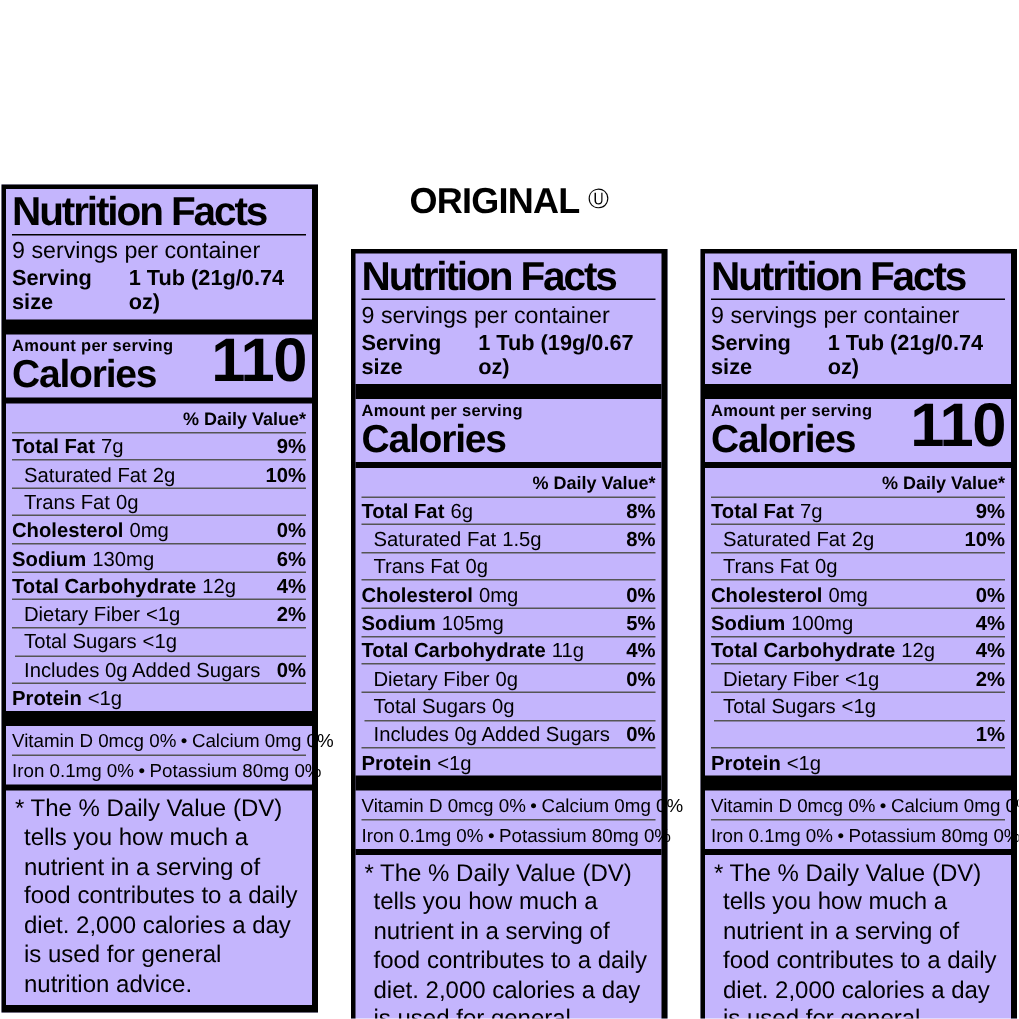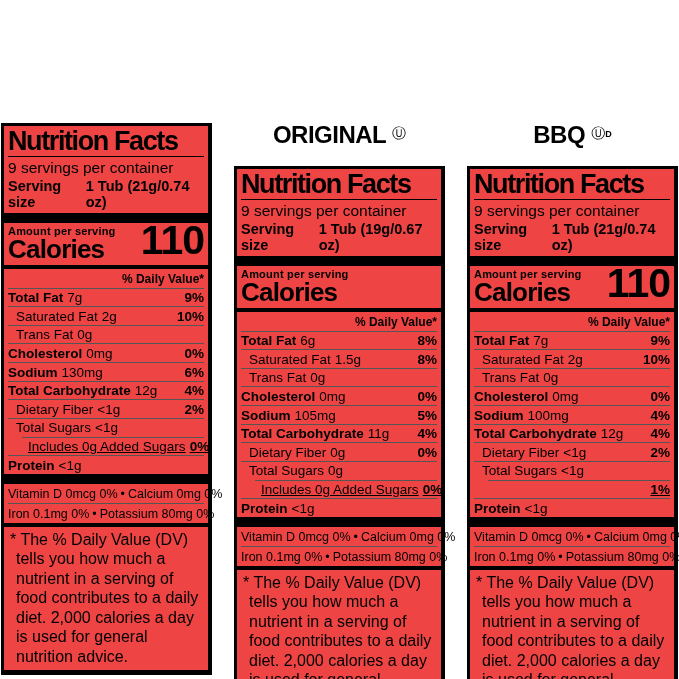--- a/index.html
+++ b/index.html
@@ -15,21 +15,21 @@
   .title-block{height:43px;text-align:center;}
   .t1{font-size:24px;font-weight:bold;line-height:1;letter-spacing:-0.5px;white-space:nowrap;}
   .kosher{font-size:14px;font-weight:normal;vertical-align:5px;letter-spacing:0;}
   .kd{font-size:9px;font-weight:bold;vertical-align:1px;}
   .t2{font-size:16px;font-weight:bold;line-height:1.1;letter-spacing:-0.3px;}
   .col:nth-child(3) .t2{font-size:12px;letter-spacing:0.6px;}
 
   
   .nf-box{
     border:3px solid #000;border-right-width:4px;border-bottom-width:5px;
-    padding:0 4px 4px 4px;background:#ef4444;
+    padding:0 4px 4px 4px;background:#c4b5fd;
   }
   .nf-title{
     font-size:27px;font-weight:bold;letter-spacing:-1.4px;line-height:1.08;
     padding-top:1px;border-bottom:1px solid #000;white-space:nowrap;
   }
   .servings{font-size:15.5px;line-height:1.15;padding-top:2px;}
   .serving-size{display:flex;justify-content:space-between;font-weight:bold;font-size:14.5px;padding:1px 0 3px 0;}
 
   .bar10{height:10px;background:#000;margin:0 -4px;}
   .bar5{height:4px;background:#000;margin:0 -4px;}
@@ -40,21 +40,21 @@
   .cal-num{font-size:41px;font-weight:bold;line-height:0.78;letter-spacing:-1px;}
 
   .dv-header{text-align:right;font-weight:bold;font-size:12px;padding:3px 0 2px 0;}
 
   .nrow{display:flex;align-items:baseline;border-top:1px solid #555;font-size:13.5px;line-height:1.12;padding:1.5px 0 1px 0;}
   .nrow .nname{white-space:nowrap;}
   .nrow .b{font-weight:bold;}
   .nrow .namt{margin-left:4px;white-space:nowrap;}
   .nrow .ndv{margin-left:auto;font-weight:bold;}
   .nrow.ind1{padding-left:8px;}
-  .nrow.ind2{margin-left:14px;padding-left:6px;text-decoration:underline;}
+  .nrow.ind2{margin-left:2px;padding-left:6px;}
 
   .vits{padding-top:1px;}
   .vrow{display:flex;align-items:baseline;font-size:12.5px;padding:2.5px 0 2px 0;}
   .vrow + .vrow{border-top:1px solid #555;}
   .vleft{flex:1;white-space:nowrap;}
   .vbullet{padding:0 3px;}
   .vright{flex:1.15;text-align:right;white-space:nowrap;}
 
   .footnote{font-size:16px;line-height:1.22;padding:3px 0 0 8px;text-indent:-6px;color:#000;}
 </style>
@@ -237,21 +237,20 @@
             <span class="vright">Potassium 80mg 0%</span>
           </div>
         </div>
       <div class="bar5"></div>
       <div class="footnote">* The % Daily Value (DV) tells you how much a nutrient in a serving of food contributes to a daily diet. 2,000 calories a day is used for general nutrition advice.</div>
     </div>
   </div>
 
   <div class="col">
     <div class="title-block">
-      <div class="t1"><span>BBQ</span> <span class="kosher"><span>Ⓤ</span><span class="kd">D</span></span></div>
     </div>
     <div class="nf-box">
       <div class="nf-title">Nutrition Facts</div>
       <div class="servings">9 servings per container</div>
       <div class="serving-size">
         <span>Serving size</span>
         <span>1 Tub (21g/0.74 oz)</span>
       </div>
       <div class="bar10"></div>
       <div class="cal">

